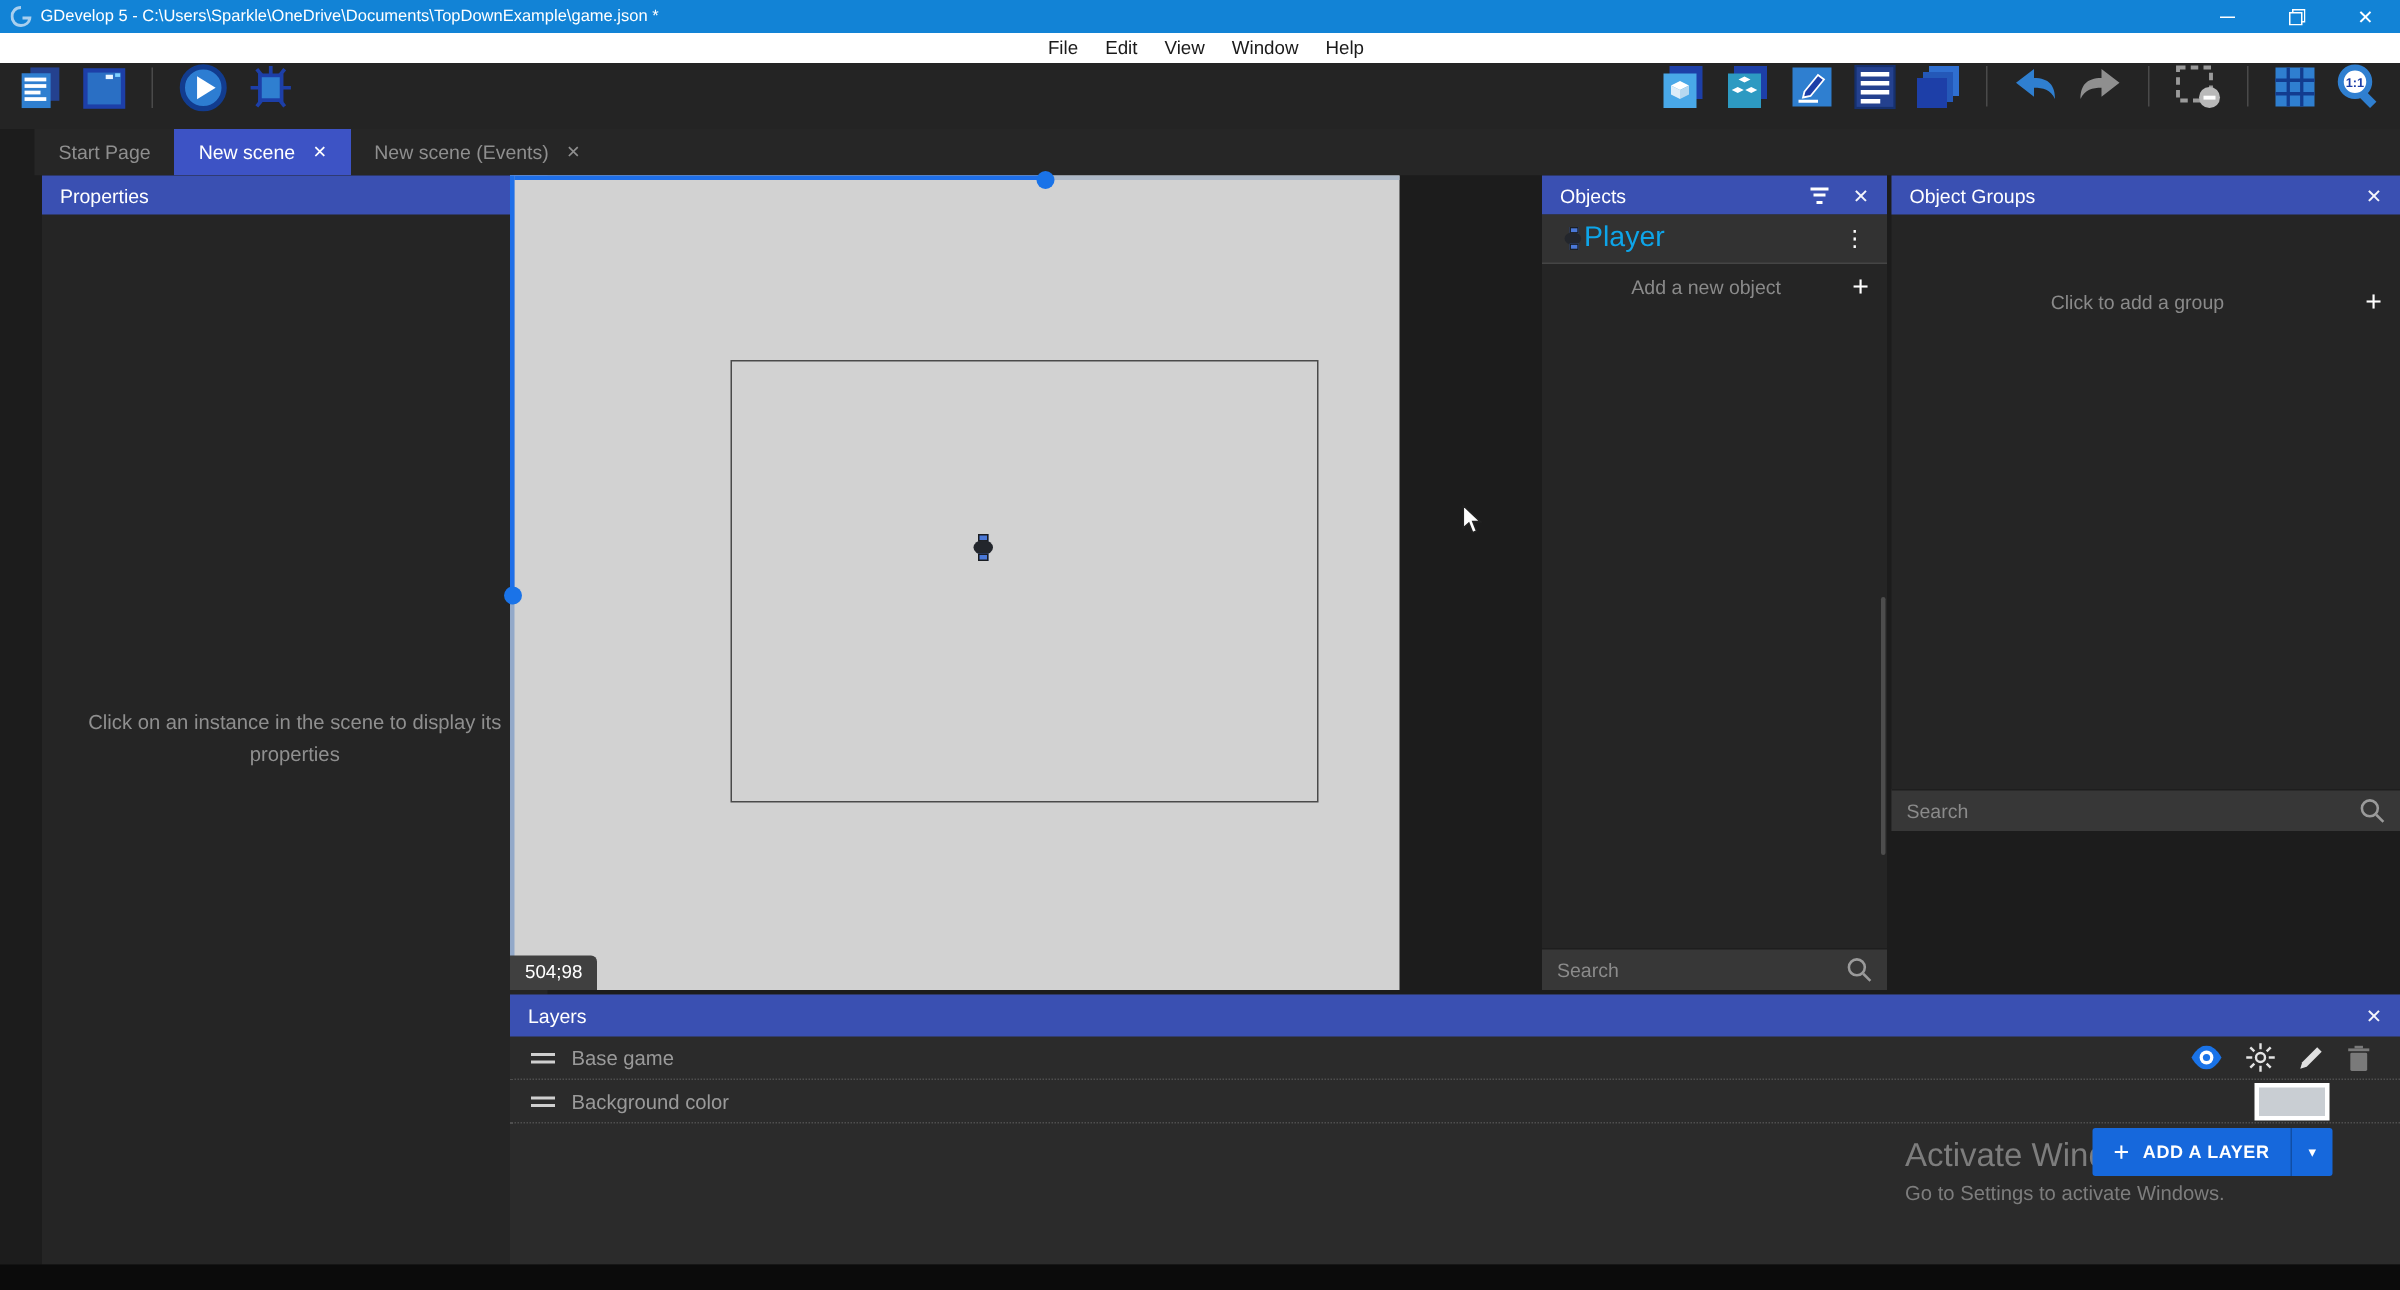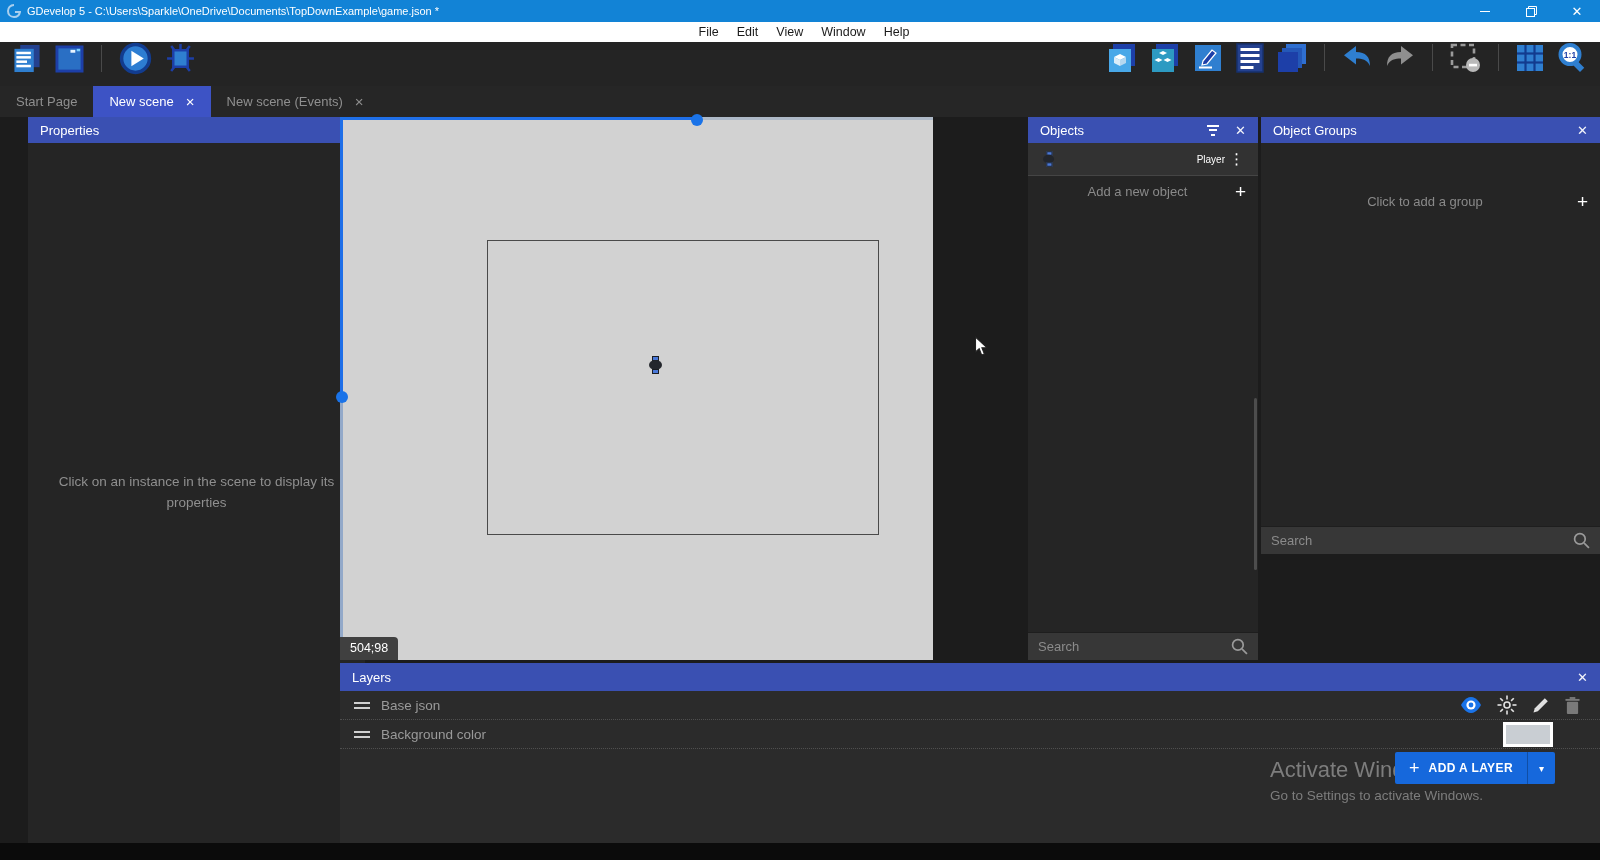--- a/index.html
+++ b/index.html
@@ -19,21 +19,21 @@
   .menubar { height:20px; background:#ffffff; display:flex; align-items:center; padding-left:8px;justify-content:center; }
   .menu-item { font-size:12.5px; color:#1a1a1a; padding:0 9px; line-height:20px; }
 
   
   .toolbar { height:44px; background:#242424; display:flex; align-items:flex-start; justify-content:space-between; padding:0 12px; }
   .tb-group { display:flex; align-items:center; gap:13px; }
   .tb-sep { width:1px; height:27px; background:#4a4a4a; margin:0 4px; }
   .tb-icon { display:flex; align-items:center; justify-content:center; }
 
   
-  .tabbar { height:31px; background:#262626; display:flex; font-size:13px; }
+  .tabbar { height:31px; background:#262626; display:flex; font-size:13px;margin-left:23px; }
   .tab { display:flex; align-items:center; padding:0 16px; gap:12px; color:#8f8f8f; }
   .tab.active { background:#3d53c5; color:#fff; }
   .tab-close { font-size:15px; line-height:1; }
 
   
   .workspace { position:absolute; top:117px; left:0; right:0; bottom:0; background:#1c1c1c; }
   .panel { position:absolute; background:#252525; display:flex; flex-direction:column; }
   .panel-header { height:26px; background:#3a50b2; color:#fff; display:flex; align-items:center; padding:0 12px; font-size:13px; flex:none; }
   .panel-title { flex:1; }
   .panel-close { font-size:13px; color:#fff; opacity:.95; }
@@ -61,21 +61,21 @@
   .ps-body { width:13px; height:10px; background:#23262c; border-radius:50%; margin-top:-1px; }
   .ps-bot { width:7px; height:5px; margin:-1px auto 0; background:#4a78d8; border:1px solid #1a1d22; }
   .mouse-cursor { position:absolute; left:634px; top:219px; }
   .coord-badge { position:absolute; left:0; bottom:0; height:23px; line-height:23px; padding:0 10px; background:#404040; color:#fff; font-size:12.5px; border-top-right-radius:4px; }
 
   
   .panel-objects { left:1028px; top:0; width:230px; height:543px; }
   .panel-groups { left:1261px; top:0; width:339px; height:437px; }
   .obj-row { height:33px; background:#323232; border-bottom:1px solid #454545; display:flex; align-items:center; padding:0 10px; flex:none; }
   .obj-thumb { width:14px; flex:none; margin-left:4px; transform:scale(.85); }
-  .obj-label { flex:1; text-align:right; color:#ffffff; font-size:10px; }
+  .obj-label { flex:1; text-align:left; color:#0ea5e9; font-size:19px; }
   .kebab { color:#fff; font-size:15px; padding:0 4px; }
   .add-row { height:31px; display:flex; align-items:center; padding:0 12px; flex:none; }
   .add-label { flex:1; text-align:center; color:#8a8a8a; font-size:13px; }
   .plus { color:#fff; font-size:19px; font-weight:300; line-height:1; }
   .panel-fill { flex:1; }
   .search-row { height:28px; background:#373737; border-top:1px solid #1e1e1e; display:flex; align-items:center; padding:0 10px; flex:none; }
   .search-input { flex:1; background:transparent; border:none; outline:none; color:#ccc; font-size:13px; font-family:"Liberation Sans", sans-serif; }
   .search-input::placeholder { color:#8b8b8b; opacity:1; }
   .group-add-row { height:36px;margin-top:40px; }
 
@@ -357,21 +357,21 @@
   <div class="panel panel-layers">
     <div class="panel-header layers-header">
       <span class="panel-title">Layers</span>
       <span class="panel-close">✕</span>
     </div>
     <div class="layer-row">
       <span class="layer-handle">
           <i></i>
           <i></i>
         </span>
-      <span class="layer-label">Base json</span>
+      <span class="layer-label">Base game</span>
       <span class="layer-icons">
         <svg width="22" height="16" viewBox="0 0 22 16">
             <path d="M11 0 C17 0 21 8 21 8 C21 8 17 16 11 16 C5 16 1 8 1 8 C1 8 5 0 11 0 Z" fill="#1a73e8"></path>
             <circle cx="11" cy="8" r="4.6" fill="#fff"></circle>
             <circle cx="11" cy="8" r="2.4" fill="#1a73e8"></circle>
           </svg>
         <svg width="20" height="20" viewBox="0 0 20 20" stroke="#e3e3e3" stroke-width="1.6" fill="none">
             <circle cx="10" cy="10" r="3"></circle>
             <line x1="10" y1="0.5" x2="10" y2="4.5"></line>
             <line x1="10" y1="15.5" x2="10" y2="19.5"></line>

